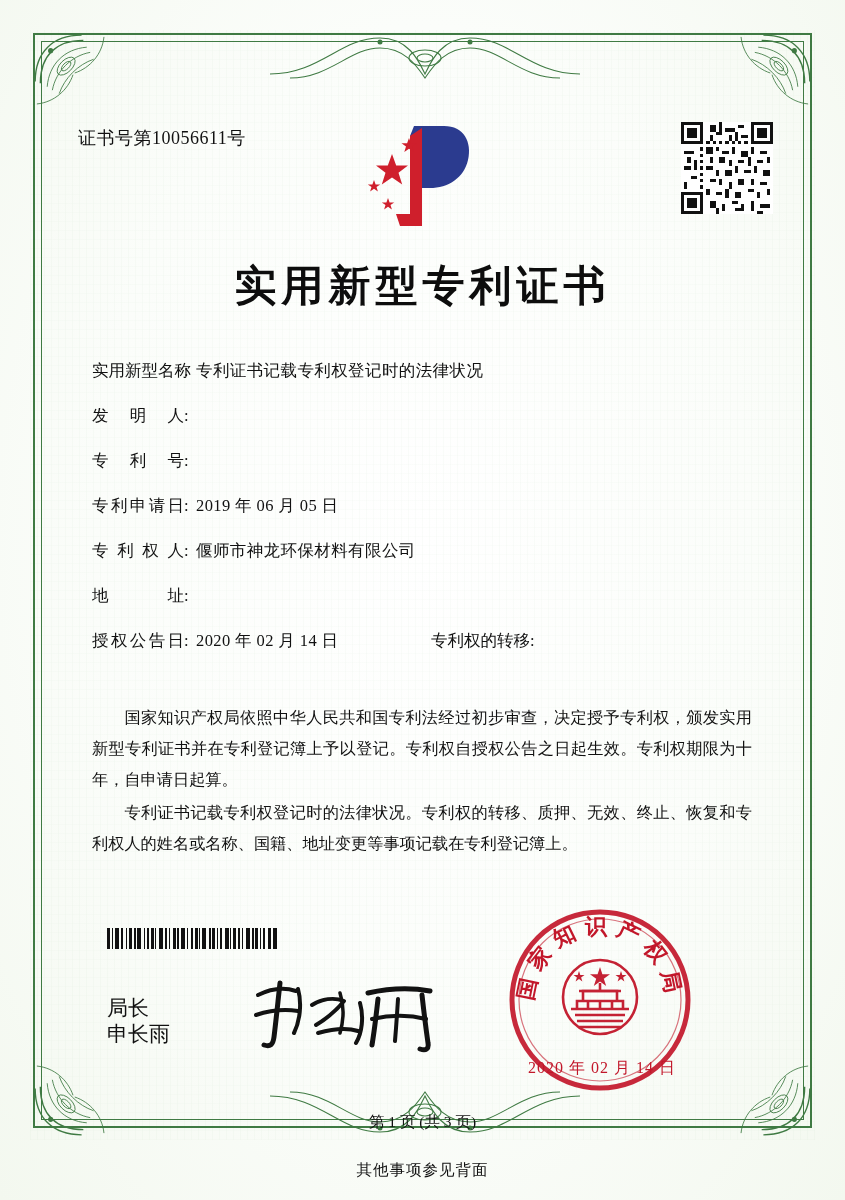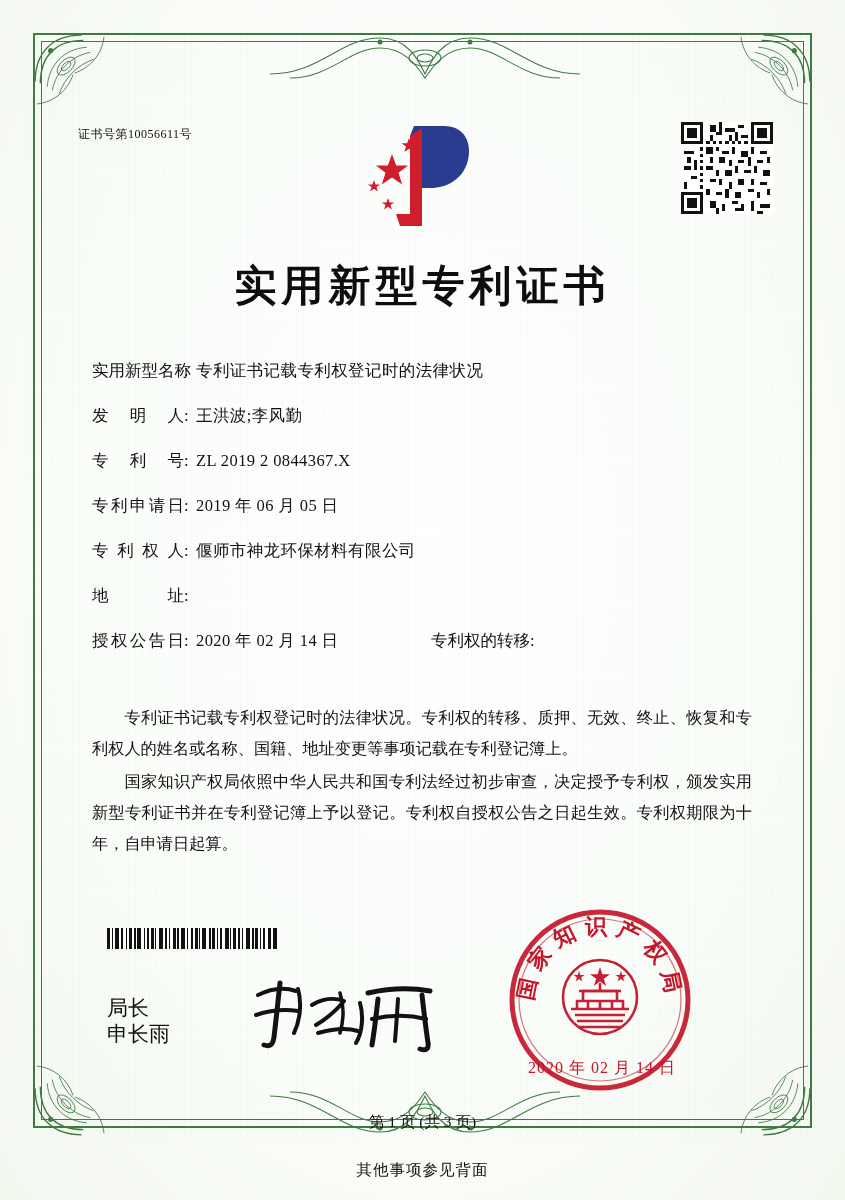--- a/index.html
+++ b/index.html
@@ -77,21 +77,21 @@
     width: 330px; height: 58px;
     color: #3f7a43;
     transform: scaleY(-1);
   }
   .edge-bottom svg { width: 100%; height: 100%; }
 
   
   .cert-no {
     position: absolute;
     left: 78px; top: 126px;
-    font-size: 12px;
+    font-size: 18px;
     letter-spacing: .5px;
     color: #111;
   }
 
   .logo {
     position: absolute;
     left: 352px; top: 118px;
     width: 132px; height: 112px;
   }
   .logo svg { width: 100%; height: 100%; display: block; }
@@ -453,29 +453,27 @@
             <span>称</span>
           </span><span>:</span></div>
       <div class="f-value">专利证书记载专利权登记时的法律状况</div>
     </div>
     <div class="field-row">
       <div class="f-label spread" style="display: block;"><span style="display: inline-flex; justify-content: space-between; width: 92px;">
             <span>发</span>
             <span>明</span>
             <span>人</span>
           </span><span>:</span></div>
-      <div class="f-value">王洪波;李风勤</div>
     </div>
     <div class="field-row">
       <div class="f-label spread" style="display: block;"><span style="display: inline-flex; justify-content: space-between; width: 92px;">
             <span>专</span>
             <span>利</span>
             <span>号</span>
           </span><span>:</span></div>
-      <div class="f-value">ZL 2019 2 0844367.X</div>
     </div>
     <div class="field-row">
       <div class="f-label spread" style="display: block;"><span style="display: inline-flex; justify-content: space-between; width: 92px;">
             <span>专</span>
             <span>利</span>
             <span>申</span>
             <span>请</span>
             <span>日</span>
           </span><span>:</span></div>
       <div class="f-value">2019 年 06 月 05 日</div>
@@ -502,22 +500,22 @@
             <span>公</span>
             <span>告</span>
             <span>日</span>
           </span><span>:</span></div>
       <div class="f-value">2020 年 02 月 14 日</div>
       <div class="f-label2">专利权的转移:</div>
     </div>
   </div>
 
   <div class="paras">
+    <p>国家知识产权局依照中华人民共和国专利法经过初步审查，决定授予专利权，颁发实用新型专利证书并在专利登记簿上予以登记。专利权自授权公告之日起生效。专利权期限为十年，自申请日起算。</p>
     <p>专利证书记载专利权登记时的法律状况。专利权的转移、质押、无效、终止、恢复和专利权人的姓名或名称、国籍、地址变更等事项记载在专利登记簿上。</p>
-    <p>国家知识产权局依照中华人民共和国专利法经过初步审查，决定授予专利权，颁发实用新型专利证书并在专利登记簿上予以登记。专利权自授权公告之日起生效。专利权期限为十年，自申请日起算。</p>
   </div>
 
   <div class="barcode">
     <i style="width:3px"></i>
       <i style="width:2px;background:transparent"></i>
     <i style="width:1px"></i>
       <i style="width:2px;background:transparent"></i>
     <i style="width:4px"></i>
       <i style="width:2px;background:transparent"></i>
     <i style="width:2px"></i>

